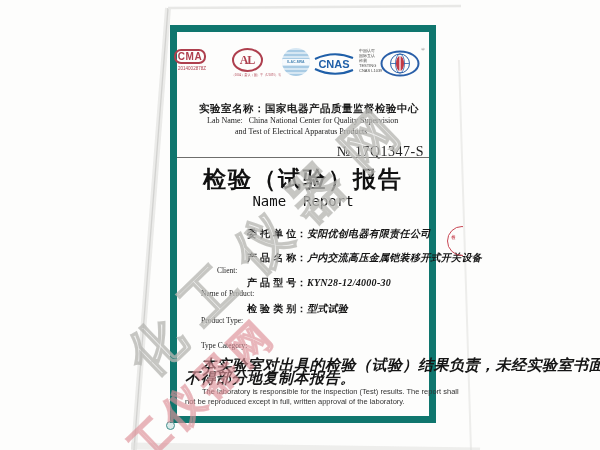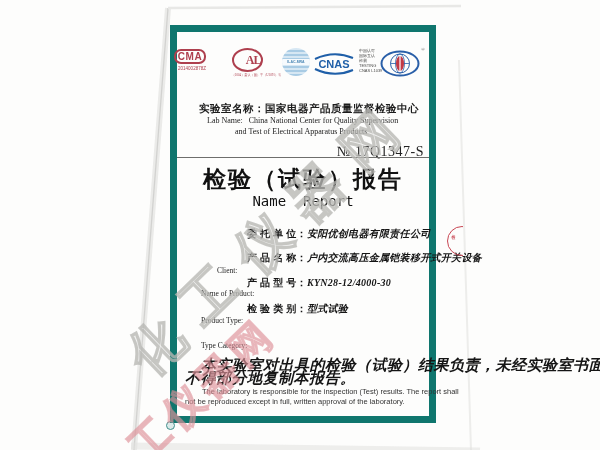--- a/index.html
+++ b/index.html
@@ -16,21 +16,21 @@
 
   
   .logo-cma { position:absolute; left:-3px; top:17px; width:36px; text-align:center; }
   .cma-box { width:32px; height:15px; border:2px solid #ae3f4e; border-radius:7px;
              color:#ae3f4e; font-weight:bold; font-size:10px; line-height:12px;
              font-family:"Liberation Sans",sans-serif; letter-spacing:.5px; }
   .cma-code { font-size:4.5px; color:#ae3f4e; margin-top:2px; white-space:nowrap;
               font-family:"Liberation Sans",sans-serif; }
   .logo-al { position:absolute; left:53px; top:16px; width:34px; text-align:center; }
   .al-circle { width:31px; height:24px; margin:0 auto; border:2px solid #ae3f4e; border-radius:50%;
-               color:#ae3f4e; font-weight:bold; font-size:12px; line-height:21px; letter-spacing:-1px;text-align:right; }
+               color:#ae3f4e; font-weight:bold; font-size:12px; line-height:21px; letter-spacing:-1px; }
   .al-code { font-size:3.5px; color:#ae3f4e; margin-top:1px; white-space:nowrap; transform:scale(.9); }
   .logo-ilac { position:absolute; left:105px; top:16px; width:28px; height:28px; border-radius:50%;
                background:repeating-linear-gradient(0deg,#a8cbe4 0 2px,#d6e7f3 2px 4px); overflow:hidden; }
   .ilac-band { position:absolute; left:0; top:11px; width:28px; height:6px; background:#f6fafd;
                font-size:3.5px; color:#4a86b4; font-weight:bold; text-align:center; line-height:6px;
                font-family:"Liberation Sans",sans-serif; }
   .logo-cnas { position:absolute; left:135px; top:20px; }
   .logo-info { position:absolute; left:182px; top:16px; font-size:4px; line-height:5px;
                color:#4a4a48; font-family:"Liberation Sans",sans-serif; white-space:nowrap; }
   .logo-globe { position:absolute; left:203px; top:18px; }

